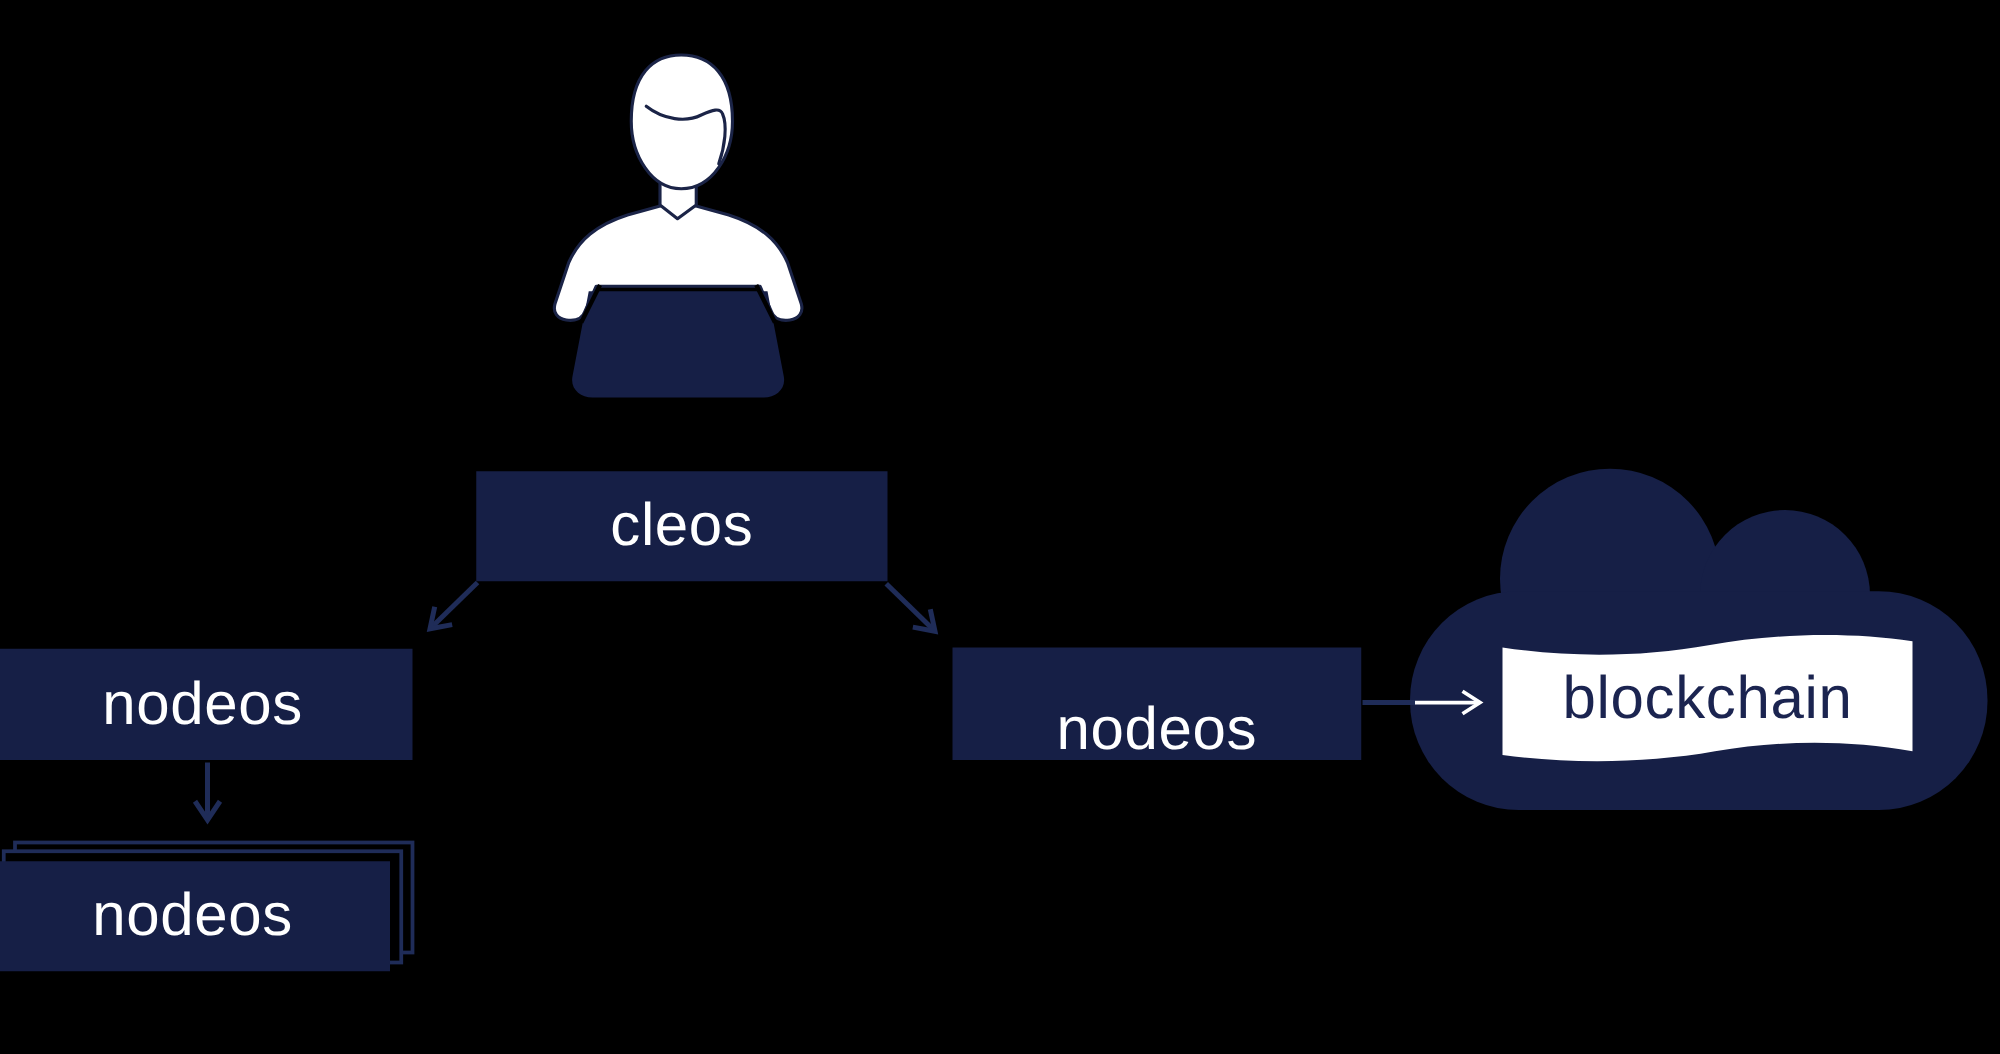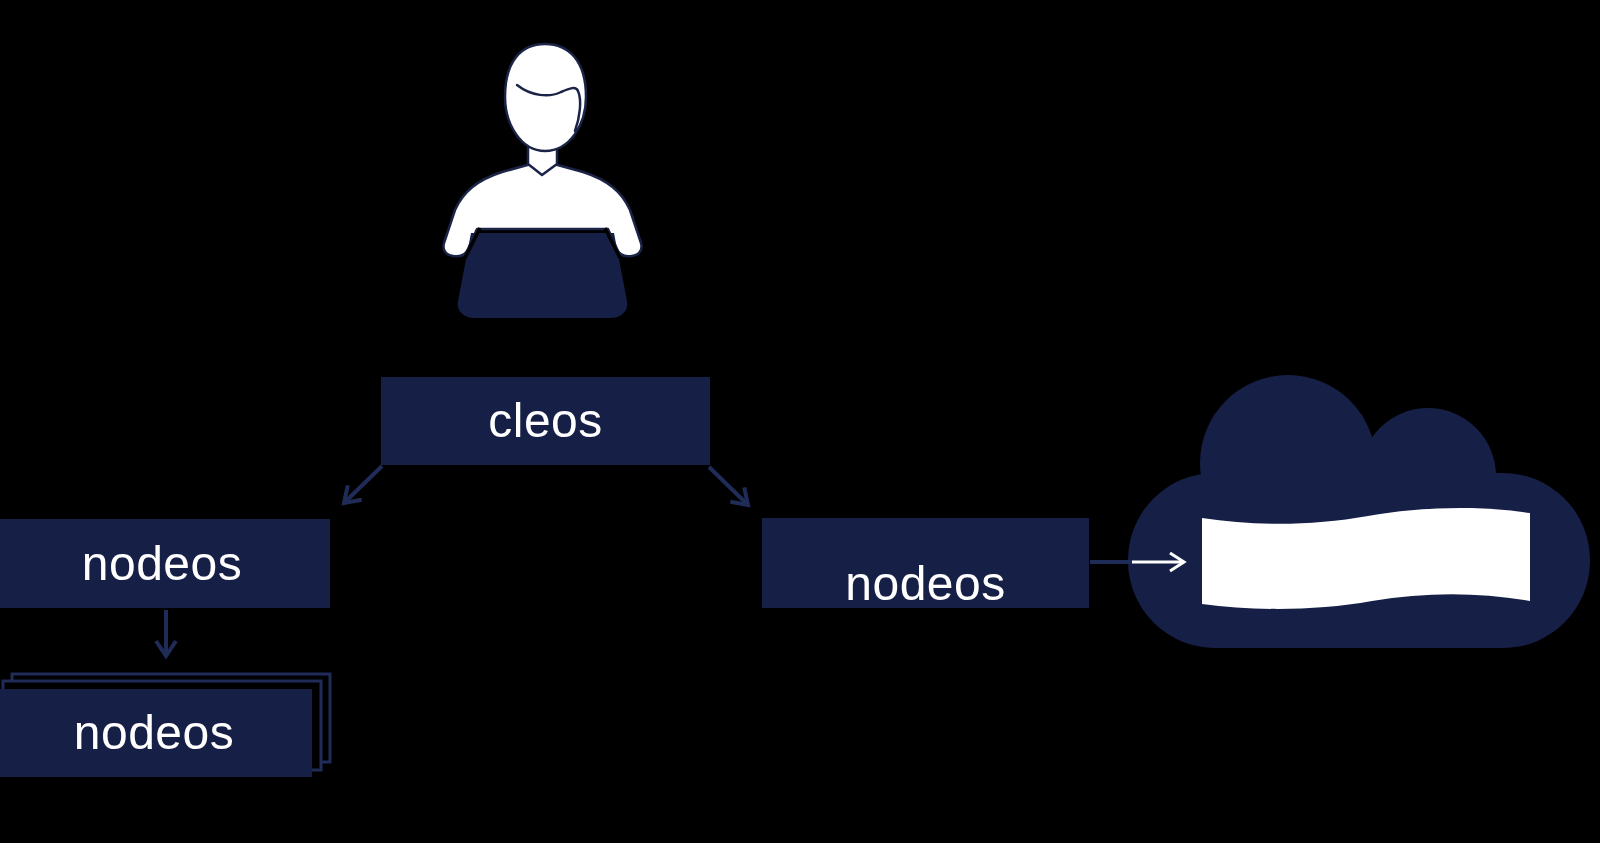--- a/index.html
+++ b/index.html
@@ -127,14 +127,17 @@
   </div>
 
   <div class="node-box nodeos">
     <span>nodeos</span>
   </div>
 
   <div class="node-box wallet">
     <span>nodeos</span>
   </div>
 
+  <div class="banner-label">
+    <span>blockchain</span>
+  </div>
 
 </div>
 
 </body></html>

